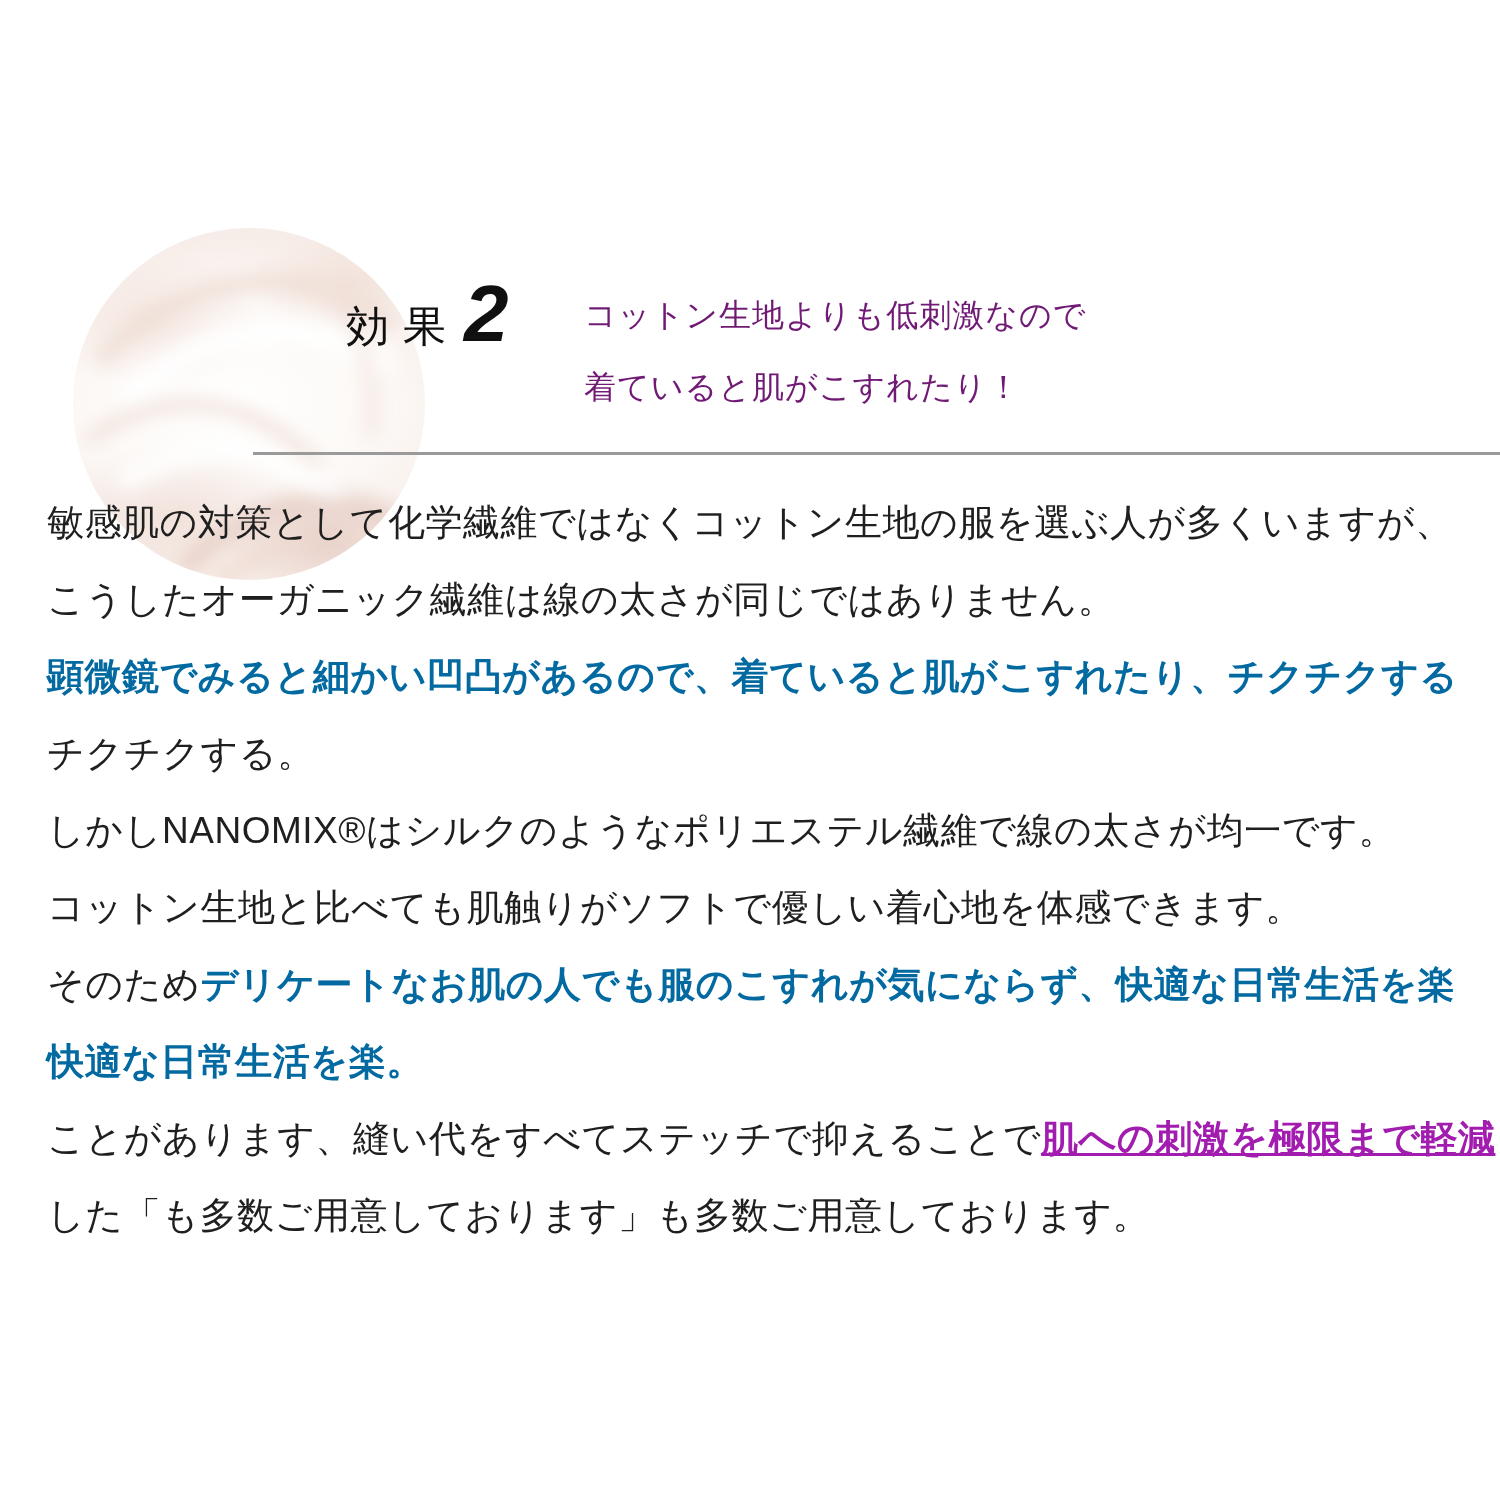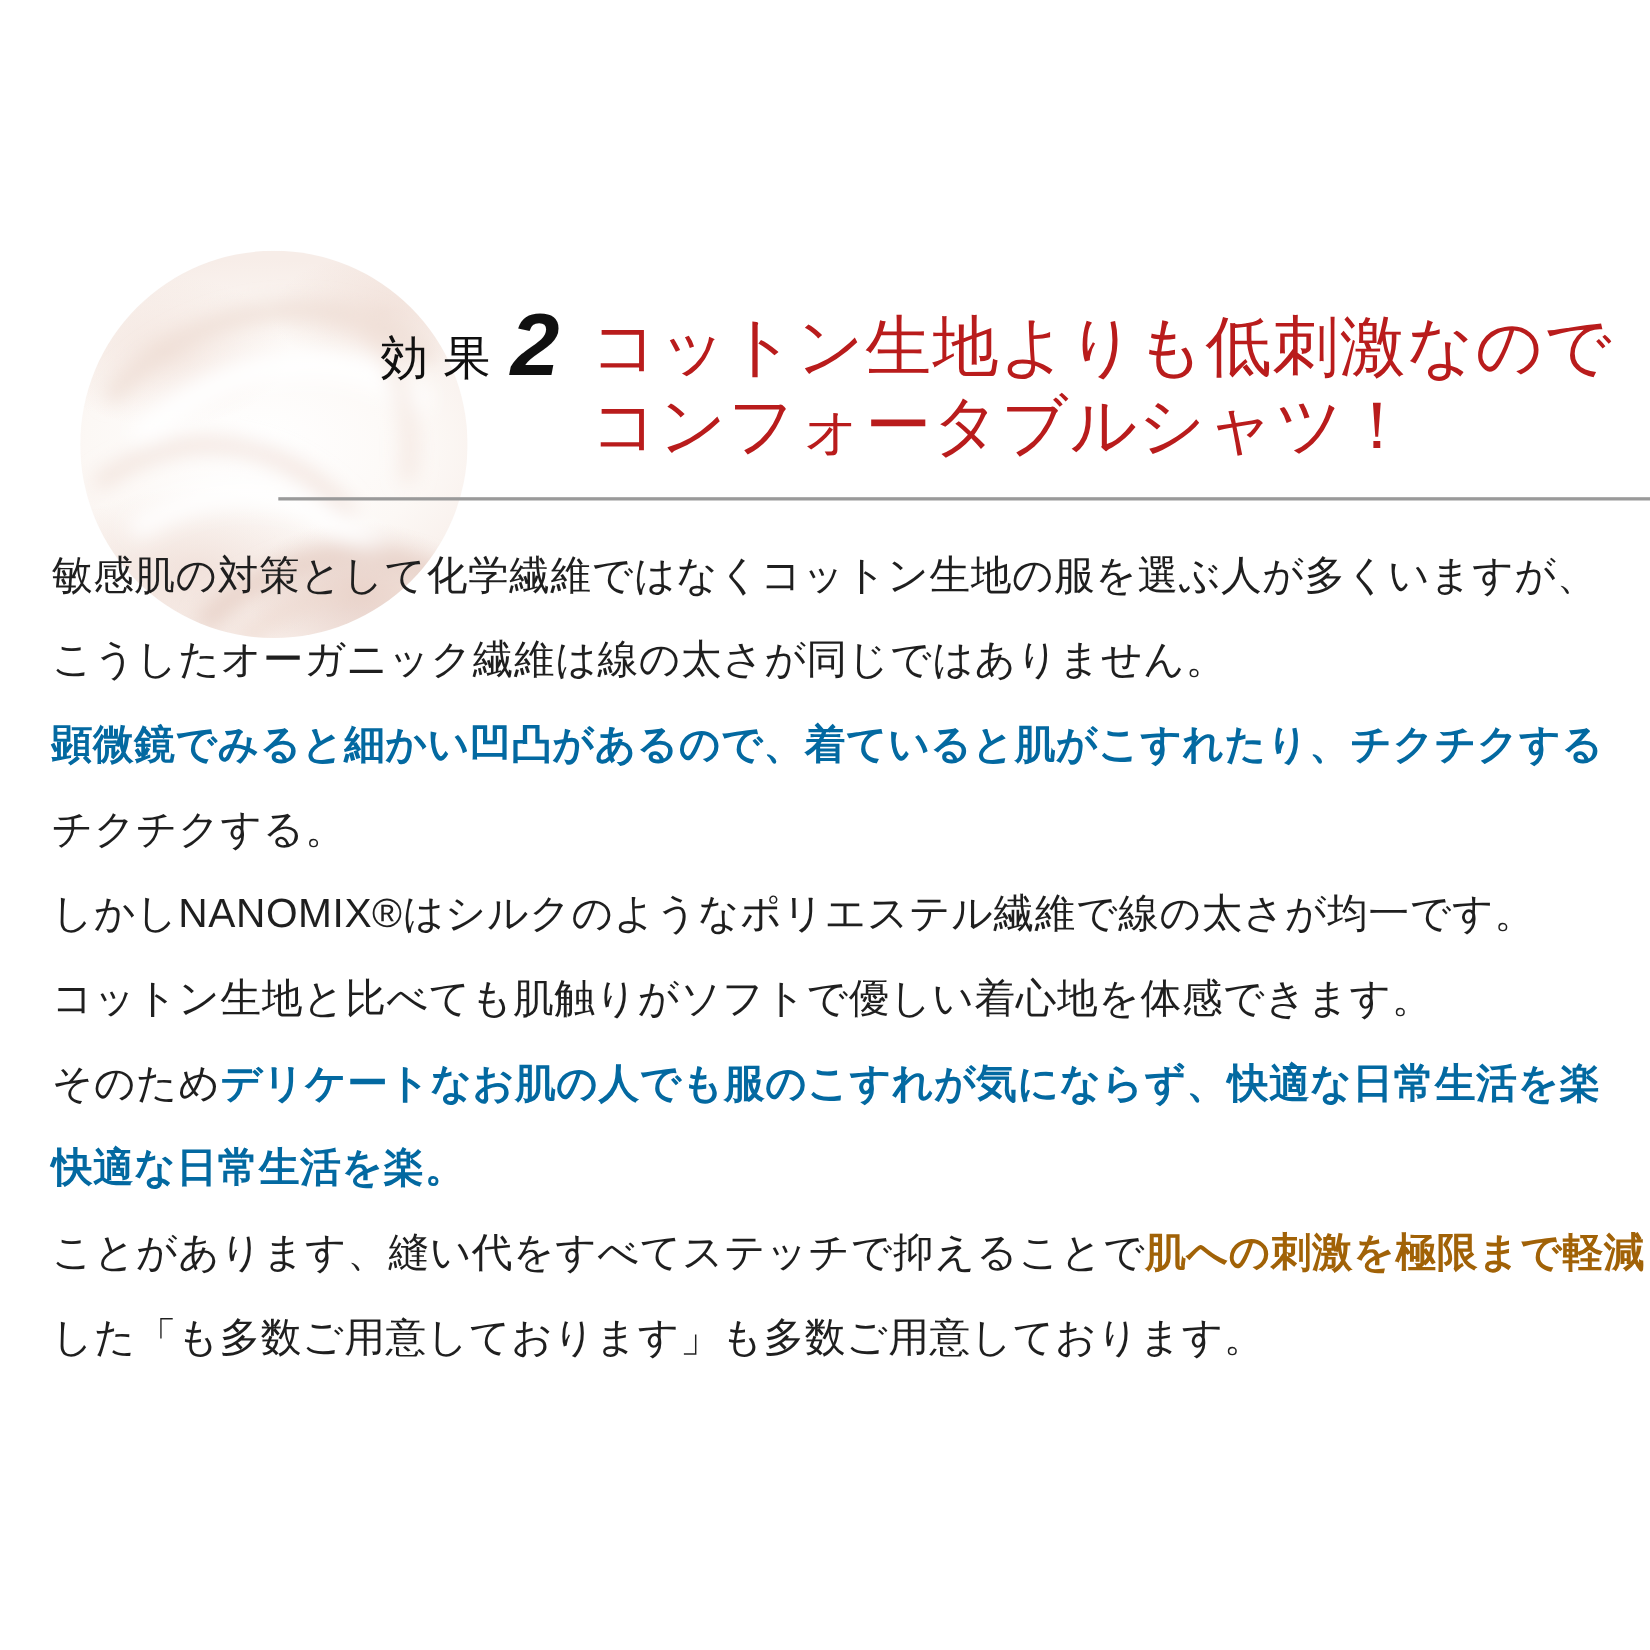--- a/index.html
+++ b/index.html
@@ -58,26 +58,26 @@
     left: 464px;
     top: 274px;
     font-size: 80px;
     line-height: 1;
     font-weight: bold;
     font-style: italic;
     color: #101010;
   }
   .heading {
     position: absolute;
-    left: 537px;
+    left: 584px;
     top: 279px;
-    font-size: 60px;
+    font-size: 32px;
     line-height: 72px;
     letter-spacing: 1px;
-    color: #b91c1c;
+    color: #701a75;
     white-space: nowrap;
   }
 
   
   .divider {
     position: absolute;
     left: 253px;
     top: 452px;
     width: 1247px;
     height: 3px;
@@ -90,21 +90,21 @@
     left: 47px;
     top: 484px;
     font-size: 37px;
     line-height: 77px;
     letter-spacing: 0.5px;
     color: #1f1f1f;
     white-space: nowrap;
   }
   .seg-normal { font-weight: normal; }
   .seg-bold   { font-weight: bold; color: #0369a1; }
-  .seg-red    { font-weight: bold; color: #a16207; }
+  .seg-red    { font-weight: bold; color: #a21caf; text-decoration: underline; }
 </style>
 </head>
 <body>
 
 <div class="canvas">
 
   <div class="fabric-circle">
     <svg viewBox="0 0 352 352" xmlns="http://www.w3.org/2000/svg">
       <defs>
         <filter id="soft" x="-40%" y="-40%" width="180%" height="180%">
@@ -120,21 +120,21 @@
         <path d="M 150 352 C 205 305, 275 292, 340 330" stroke="#eed9d0" stroke-width="14" opacity="0.8"></path>
         <path d="M 250 60 C 290 95, 305 150, 298 205" stroke="#f1e1da" stroke-width="12" opacity="0.8"></path>
       </g>
     </svg>
   </div>
 
   <div class="effect-label">効果</div>
   <div class="effect-number">2</div>
   <div class="heading">
     <div>コットン生地よりも低刺激なので</div>
-    <div>コンフォータブルシャツ！</div>
+    <div>着ていると肌がこすれたり！</div>
   </div>
 
   <div class="divider"></div>
 
   <div class="body-text">
     <div><span class="seg-normal">敏感肌の対策として化学繊維ではなくコットン生地の服を選ぶ人が多くいますが、</span></div>
     <div><span class="seg-normal">こうしたオーガニック繊維は線の太さが同じではありません。</span></div>
     <div><span class="seg-bold">顕微鏡でみると細かい凹凸があるので、着ていると肌がこすれたり、チクチクする</span></div>
     <div><span class="seg-normal">チクチクする。</span></div>
     <div><span class="seg-normal">しかしNANOMIX®はシルクのようなポリエステル繊維で線の太さが均一です。</span></div>

